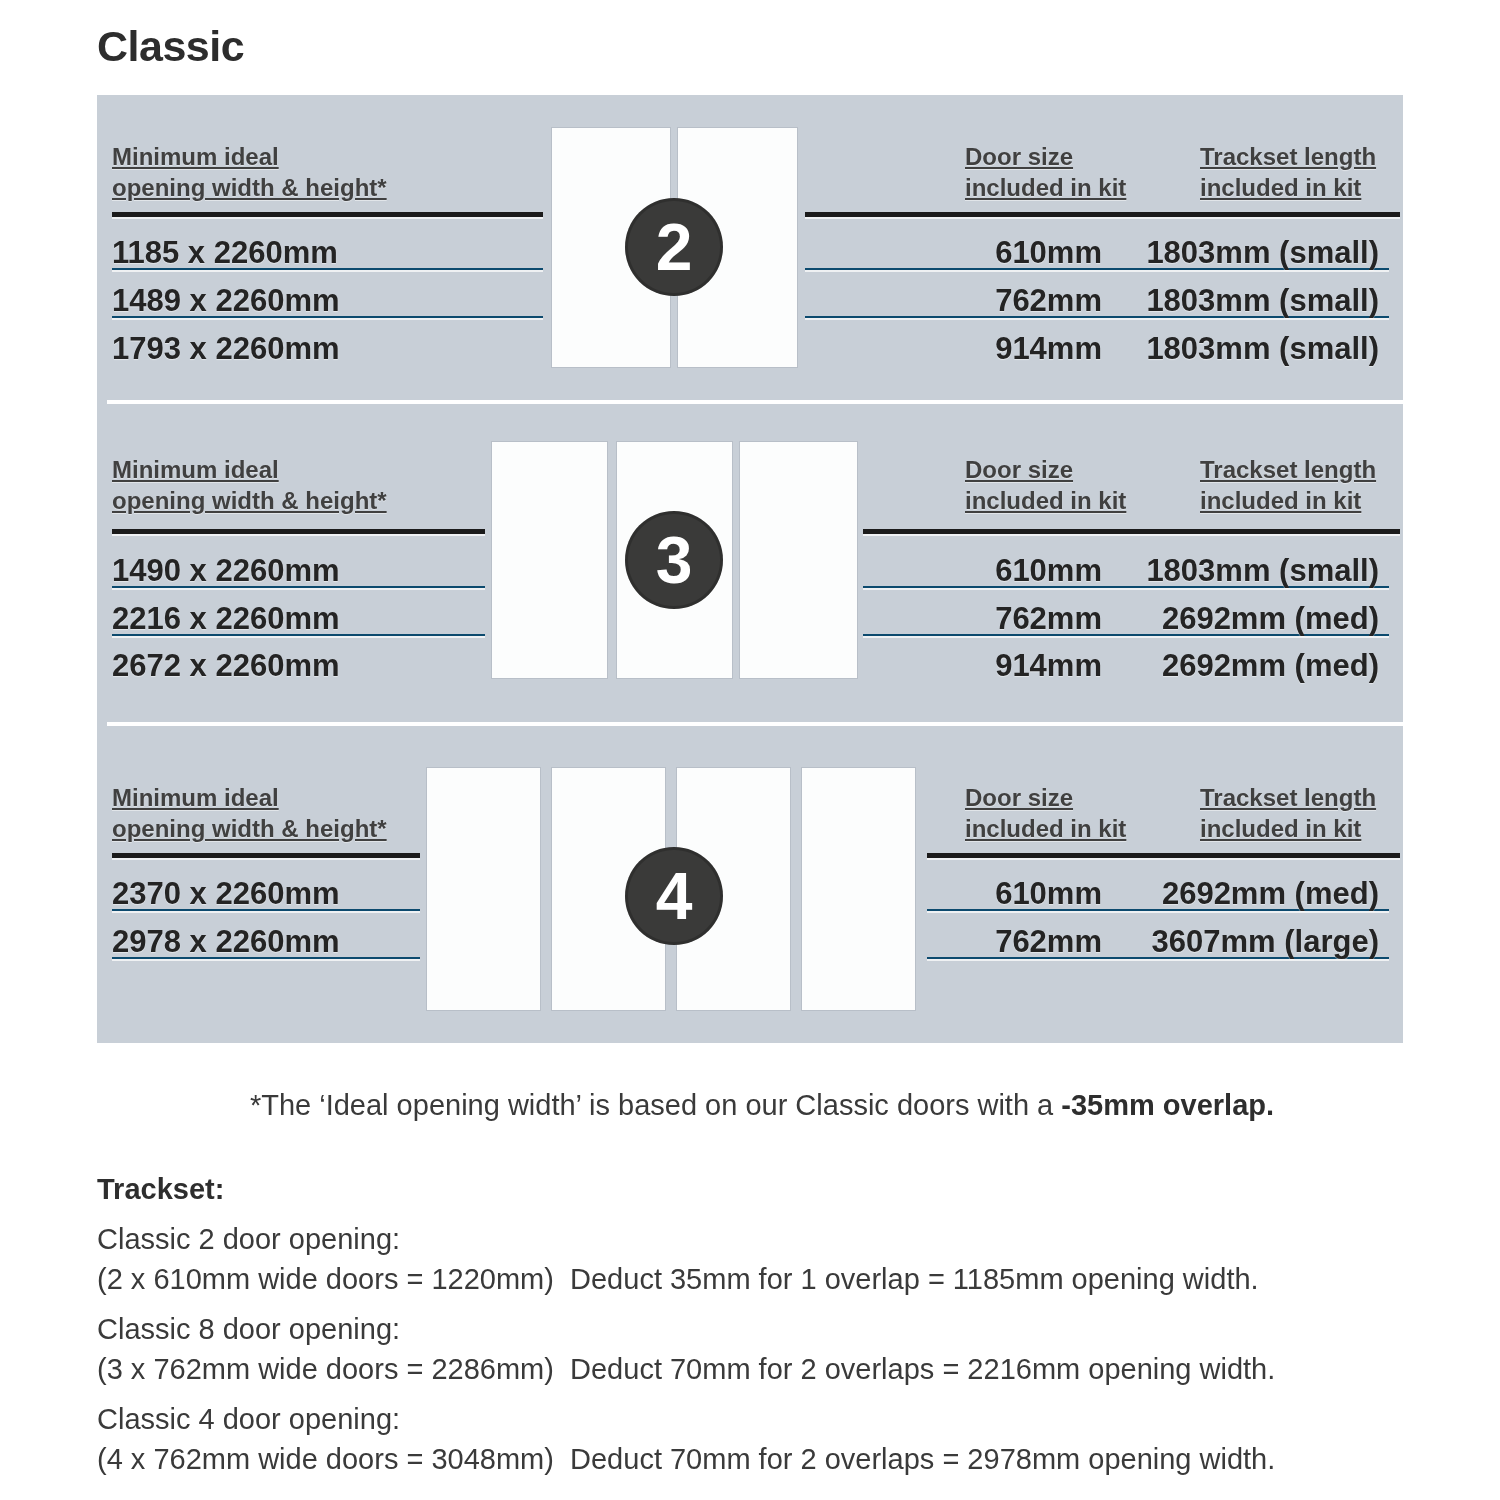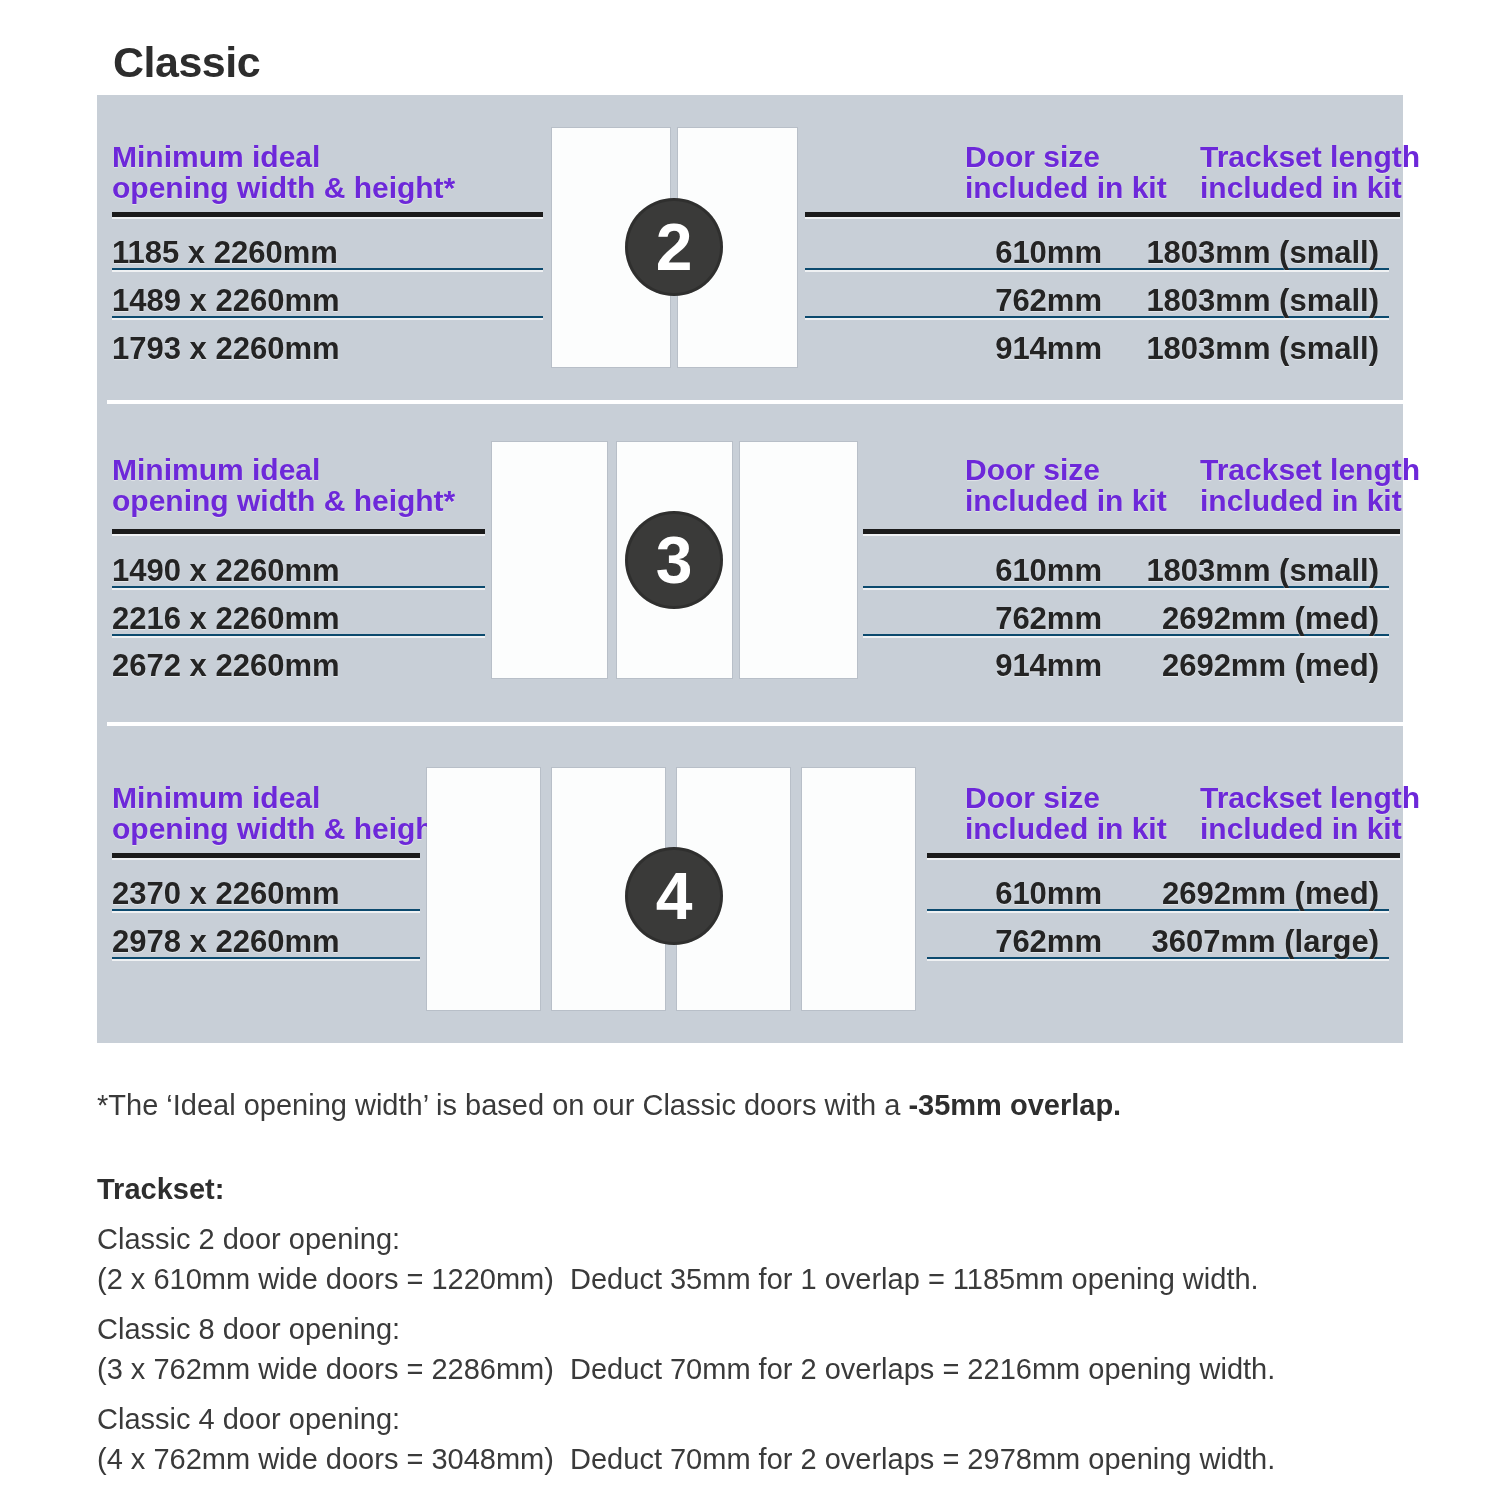--- a/index.html
+++ b/index.html
@@ -2,39 +2,39 @@
 <html><head>
 <meta charset="utf-8">
 <style>
   html,body{margin:0;padding:0;}
   body{
     width:1500px;height:1500px;background:#ffffff;position:relative;
     font-family:"Liberation Sans", sans-serif;
     -webkit-font-smoothing:antialiased;
   }
   .title{
-    position:absolute;left:97px;top:22px;margin:16px;
+    position:absolute;left:97px;top:22px;margin:0;
     font-size:43px;font-weight:700;color:#2d2d2d;letter-spacing:-0.5px;
   }
   .panel{
     position:absolute;left:97px;top:95px;width:1306px;height:948px;
     background:#c8cfd7;
   }
   .divider{position:absolute;left:10px;right:0;height:4px;background:#ffffff;}
   .d1{top:305px}
   .d2{top:627px}
 
   .sec{position:absolute;left:0;width:100%;}
   .sec1{top:0;height:305px;}
   .sec2{top:309px;height:318px;}
   .sec3{top:631px;height:317px;}
 
   .colhead{
-    position:absolute;font-size:30px;line-height:31px;font-weight:700;color:#6d28d9;
-    text-shadow:0 1px 1px rgba(255,255,255,.45);white-space:nowrap;
+    position:absolute;font-size:24px;line-height:31px;font-weight:700;color:#404040;
+    text-shadow:0 1px 1px rgba(255,255,255,.45);white-space:nowrap;text-decoration:underline;
   }
   .lhead{left:15px;top:46px}
   .dhead{left:868px;top:46px}
   .thead2{left:1103px;top:46px}
   .sec2 .lhead,.sec2 .dhead,.sec2 .thead2{top:50px}
   .sec3 .lhead,.sec3 .dhead,.sec3 .thead2{top:56px}
 
   .rule{position:absolute;background:#1b1b1b;box-shadow:0 2px 0 rgba(255,255,255,.7);}
   .thick{height:5px;}
   .lrule{left:15px;}
@@ -97,21 +97,21 @@
   }
   .sec1 .badge{top:103px}
   .sec2 .badge{top:107px}
   .sec3 .badge{top:121px}
 
   .below{
     position:absolute;left:97px;top:1085px;width:1330px;
     font-size:29px;line-height:40px;color:#3a3a3a;
   }
   .below p{margin:0;}
-  .footnote{margin:0 0 44px 0 !important;}
+  .footnote{margin:0 0 44px 0 !important;text-align:center;}
   .footnote strong,.exheading{font-weight:700;color:#2e2e2e;}
   .exheading{margin:0 0 2px 0 !important;}
   .exlabel{margin:10px 0 0 0 !important;}
   .exdetail{white-space:pre-wrap;}
 </style>
 </head>
 <body>
 
 <h1 class="title">Classic</h1>
 

